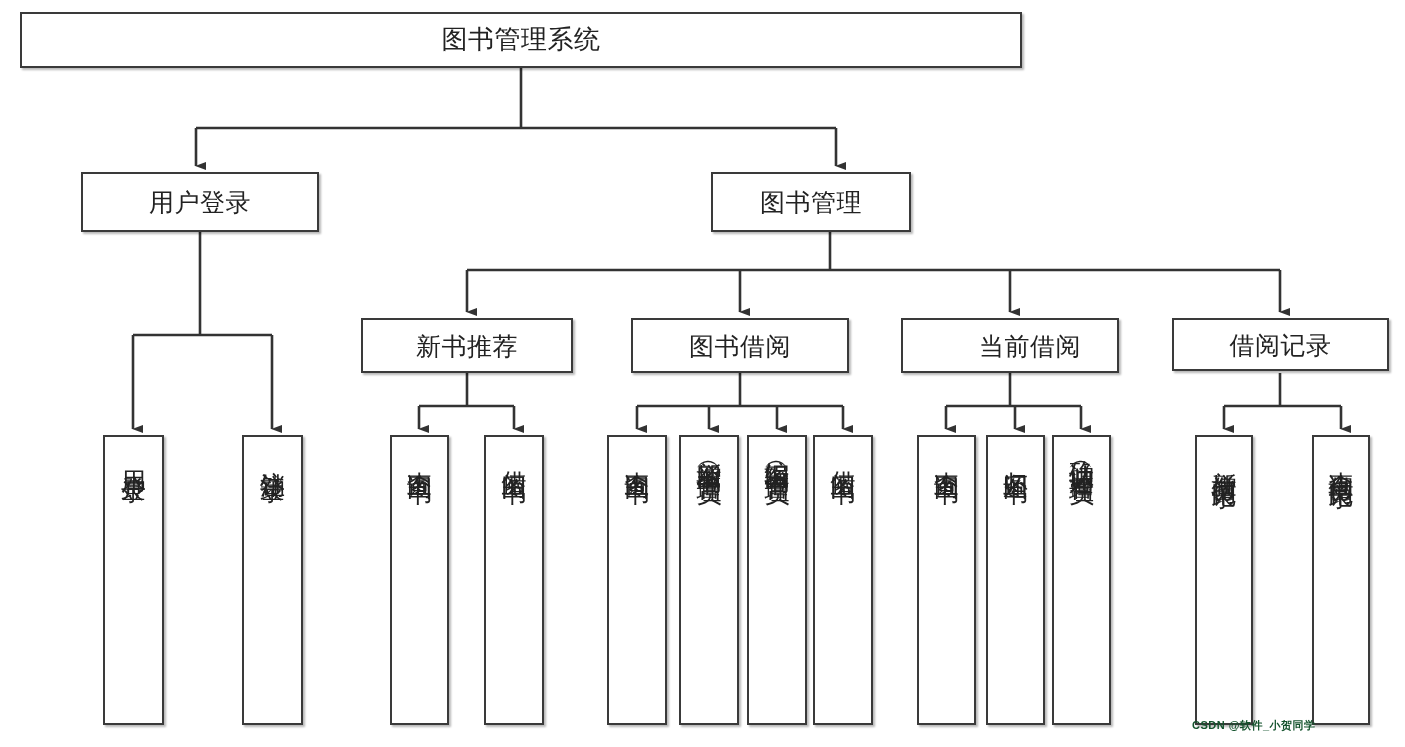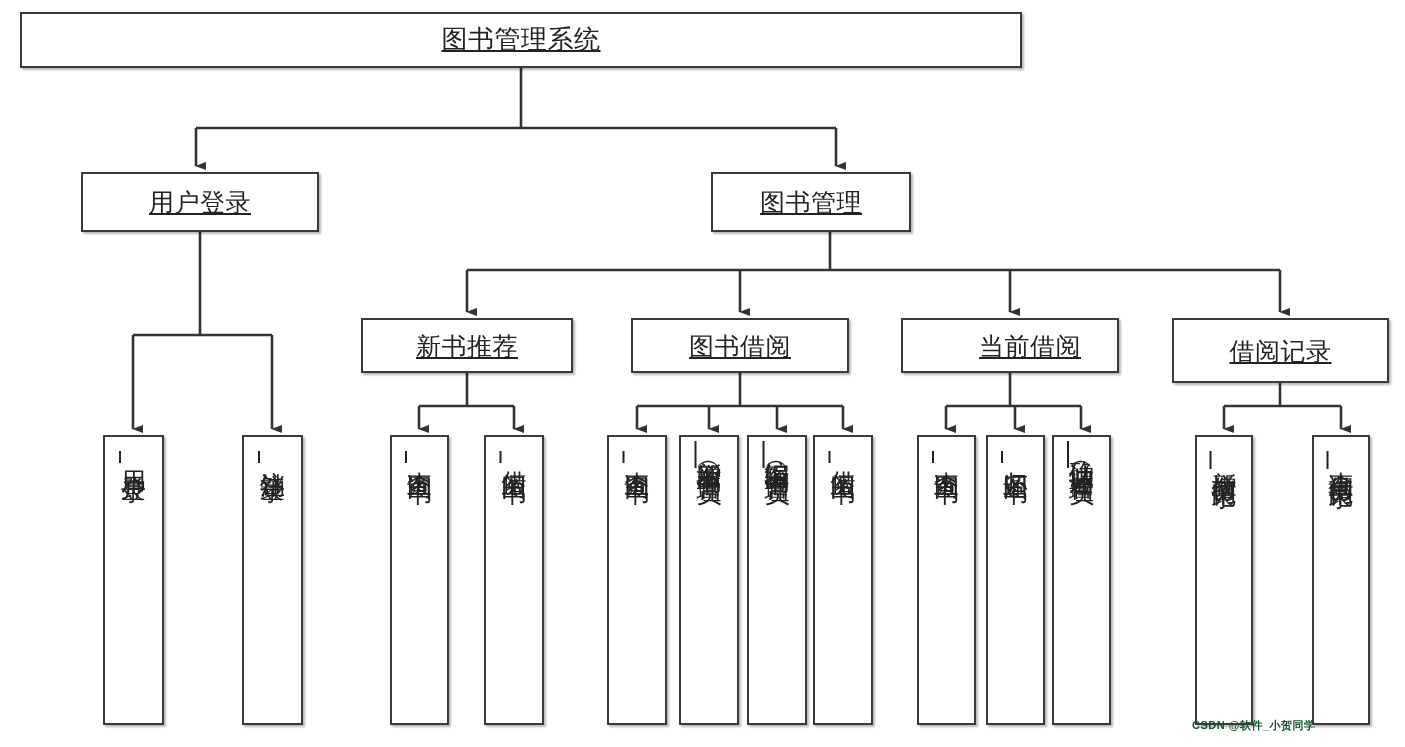--- a/index.html
+++ b/index.html
@@ -29,21 +29,20 @@
   .node {
     position: absolute;
     box-sizing: border-box;
     background: #ffffff;
     border: 2px solid #3a3a3a;
     box-shadow: 2px 2px 2px rgba(0,0,0,0.28);
     display: flex;
     align-items: center;
     justify-content: center;
     color: #222222;
-    text-decoration: underline;
   }
   .node-label {
     display: block;
     text-align: center;
     line-height: 1.12;
     color: #222222;
     letter-spacing: 0.5px;
   }
   .node.horizontal .node-label {
     font-size: 25px;
@@ -146,21 +145,21 @@
 
   <div class="node horizontal" style="left:361px; top:318px; width:212px; height:55px;">
     <span class="node-label">新书推荐</span>
   </div>
   <div class="node horizontal" style="left:631px; top:318px; width:218px; height:55px;">
     <span class="node-label">图书借阅</span>
   </div>
   <div class="node horizontal" style="left:901px; top:318px; width:218px; height:55px;padding-left:40px;">
     <span class="node-label">当前借阅</span>
   </div>
-  <div class="node horizontal" style="left:1172px; top:318px; width:217px; height:65px;align-items:center;">
+  <div class="node horizontal" style="left:1172px; top:318px; width:217px; height:53px;align-items:center;">
     <span class="node-label">借阅记录</span>
   </div>
 
   <div class="node vertical" style="left:103px; top:435px; width:61px; height:290px;">
     <span class="node-label">用户登录</span>
   </div>
   <div class="node vertical" style="left:242px; top:435px; width:61px; height:290px;">
     <span class="node-label">注销登录</span>
   </div>
   <div class="node vertical" style="left:390px; top:435px; width:59px; height:290px;">

